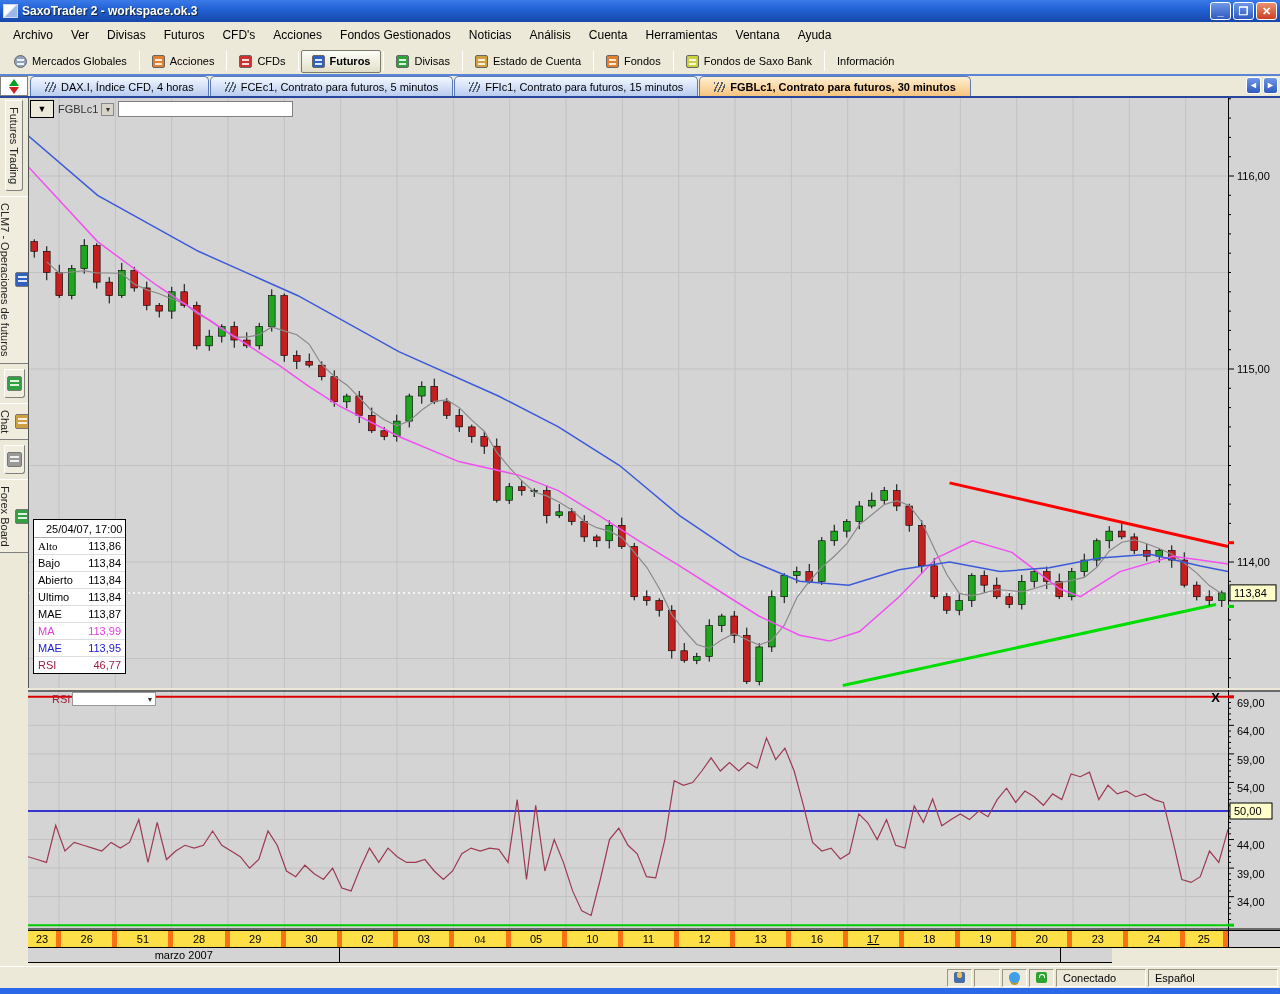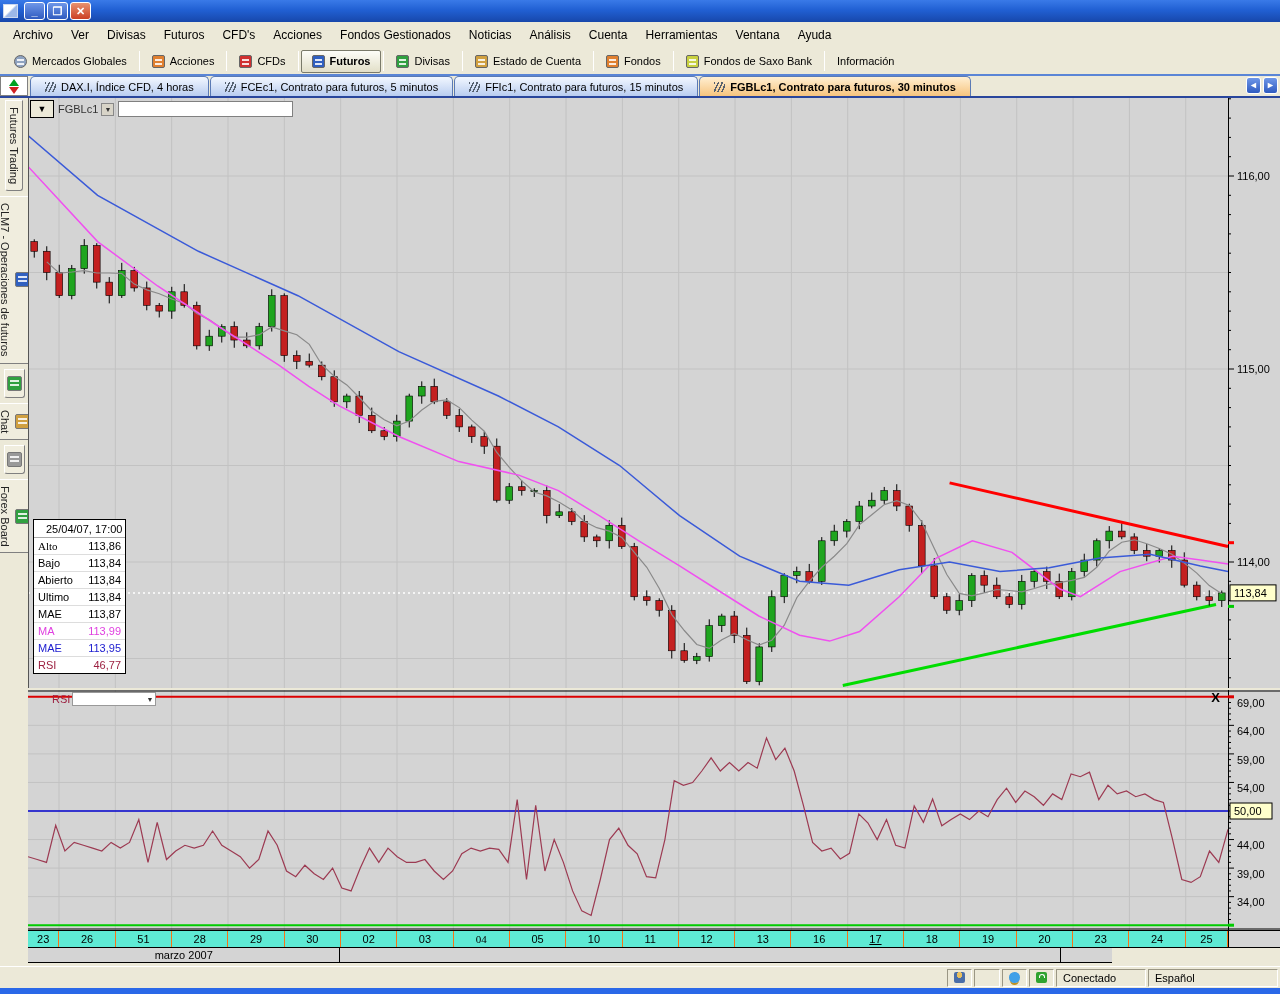--- a/index.html
+++ b/index.html
@@ -61,40 +61,41 @@
   .info-row:last-child { border-bottom:none; }
 
   
   .rsi-head { position:absolute; left:24px; top:594px; display:flex; align-items:center; gap:2px; z-index:5; }
   .rsi-label { color:#9c2040; font-size:11px; }
   .rsi-combo { width:84px; height:14px; background:#fff; border:1px solid #999; display:flex; align-items:center; justify-content:flex-end; padding-right:2px; font-size:7px; color:#333; }
   .rsi-close { position:absolute; right:60px; top:592px; font-weight:bold; font-size:13px; z-index:5; }
 
   
   .dayrow { display:flex; width:1252px; height:18px; border-top:1px solid #000; border-bottom:1px solid #000; background:#d4d4d4; }
-  .daycell { border-right:1px solid #f97316; display:flex; align-items:center; justify-content:center; font-size:11px; background:#5eead4; }
+  .daycell { border-right:5px solid #f97316; display:flex; align-items:center; justify-content:center; font-size:11px; background:#fde047; }
   .monthrow { display:flex; width:1084px; height:15px; border-bottom:1px solid #000; background:#d4d4d4; }
   .monthcell { border-right:1px solid #000; display:flex; align-items:center; justify-content:center; font-size:11px; }
   .axis-spacer { width:52px; background:#d4d4d4; border-left:1px solid #000; }
 
   
   .statusbar { position:absolute; left:0; right:0; bottom:6px; height:22px; background:#ece9d8; border-top:1px solid #fff; display:flex; align-items:center; padding:0 2px; }
   .status-cell { height:18px; border:1px solid; border-color:#9a9684 #fff #fff #9a9684; margin-left:2px; display:flex; align-items:center; justify-content:center; padding:0 6px; font-size:11px; }
   .s-ico { width:11px; height:11px; border-radius:2px; }
   .ico-person { background:radial-gradient(circle at 50% 28%, #e8c060 0 3px, #4a6ea8 3px); }
   .ico-globe { background:radial-gradient(circle,#3fa0e8 60%,#1a70c0); border-radius:50%; box-shadow:0 3px 0 -1px #c09020; }
   .ico-lock { background:#2fa32f; position:relative; }
   .ico-lock::after { content:""; position:absolute; left:3px; top:2px; width:4px; height:3px; border:1px solid #fff; border-bottom:none; border-radius:3px 3px 0 0; }
   .bottom-strip { position:absolute; left:0; right:0; bottom:0; height:6px; background:#2a68e8; }
 </style>
 </head>
 <body>
 
 <div class="titlebar">
   <div class="title-icon"></div>
+  <div class="title-text">SaxoTrader 2 - workspace.ok.3</div>
   <div class="winbtn">_</div>
   <div class="winbtn">❐</div>
   <div class="winbtn close">✕</div>
 </div>
 
 <div class="menubar" id="menubar">
     <span class="menu-item">Archivo</span>
     <span class="menu-item">Ver</span>
     <span class="menu-item">Divisas</span>
     <span class="menu-item">Futuros</span>

